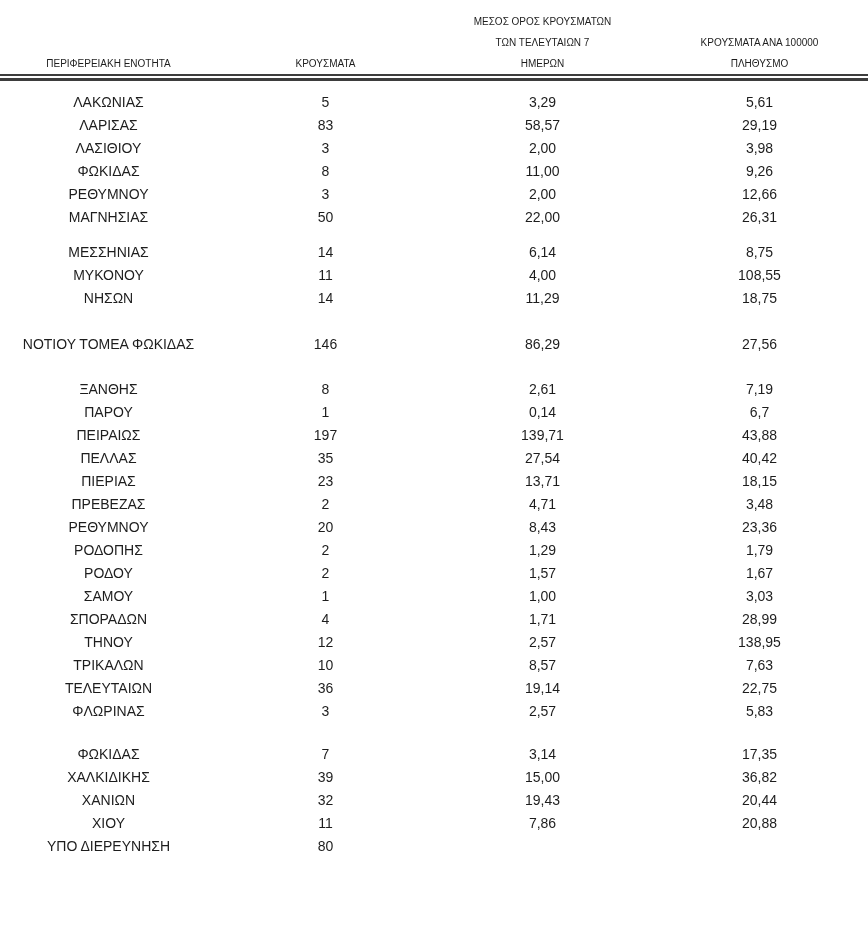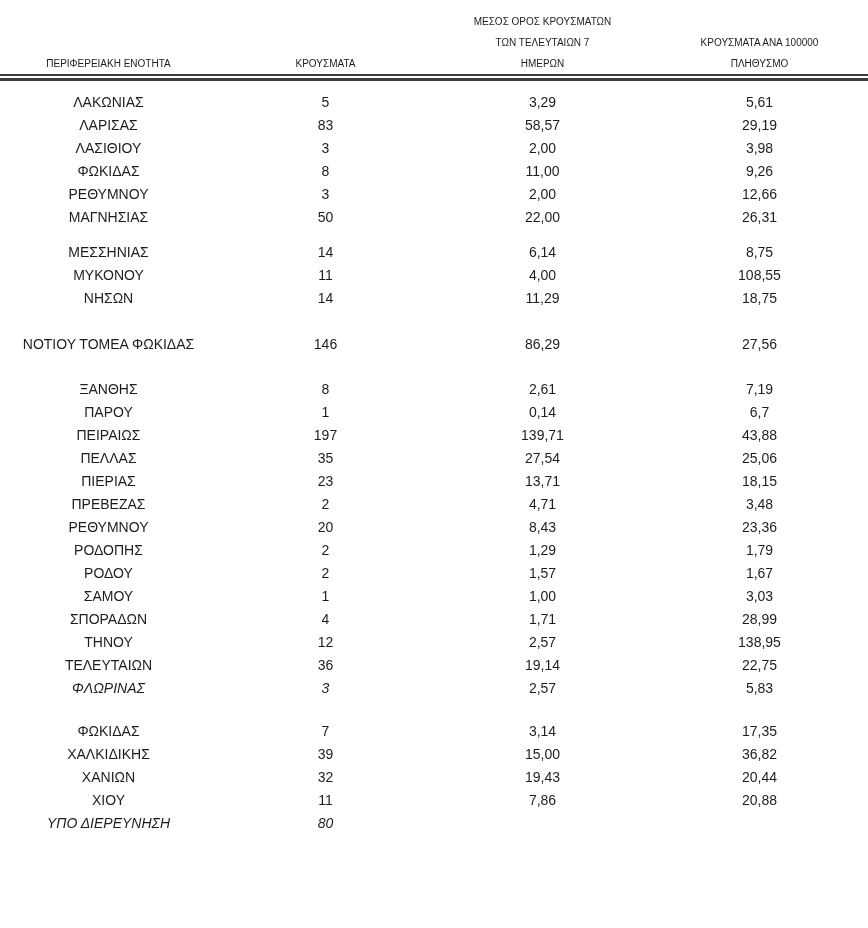--- a/index.html
+++ b/index.html
@@ -40,21 +40,21 @@
     border-top: 2px solid #3d3d3d;
     border-bottom: 3px solid #3d3d3d;
   }
   tbody td {
     height: 23px;
     font-size: 14px;
     line-height: 23px;
     vertical-align: middle;
   }
   tr.spacer td { height: 10px; font-size: 0; line-height: 0; }
-  .italic { font-style: italic; }
+  .italic { }
 </style>
 </head>
 <body>
 
 <div class="page">
   <table class="regions">
     <thead>
       <tr>
         <th>ΠΕΡΙΦΕΡΕΙΑΚΗ ΕΝΟΤΗΤΑ</th>
         <th>ΚΡΟΥΣΜΑΤΑ</th>
@@ -158,21 +158,21 @@
         <tr>
           <td>ΠΕΙΡΑΙΩΣ</td>
           <td>197</td>
           <td>139,71</td>
           <td>43,88</td>
         </tr>
         <tr>
           <td>ΠΕΛΛΑΣ</td>
           <td>35</td>
           <td>27,54</td>
-          <td>25,06</td>
+          <td>40,42</td>
         </tr>
         <tr>
           <td>ΠΙΕΡΙΑΣ</td>
           <td>23</td>
           <td>13,71</td>
           <td>18,15</td>
         </tr>
         <tr>
           <td>ΠΡΕΒΕΖΑΣ</td>
           <td>2</td>
@@ -207,20 +207,26 @@
           <td>ΣΠΟΡΑΔΩΝ</td>
           <td>4</td>
           <td>1,71</td>
           <td>28,99</td>
         </tr>
         <tr>
           <td>ΤΗΝΟΥ</td>
           <td>12</td>
           <td>2,57</td>
           <td>138,95</td>
+        </tr>
+        <tr>
+          <td>ΤΡΙΚΑΛΩΝ</td>
+          <td>10</td>
+          <td>8,57</td>
+          <td>7,63</td>
         </tr>
         <tr>
           <td>ΤΕΛΕΥΤΑΙΩΝ</td>
           <td>36</td>
           <td>19,14</td>
           <td>22,75</td>
         </tr>
         <tr>
           <td class="italic">ΦΛΩΡΙΝΑΣ</td>
           <td class="italic">3</td>

